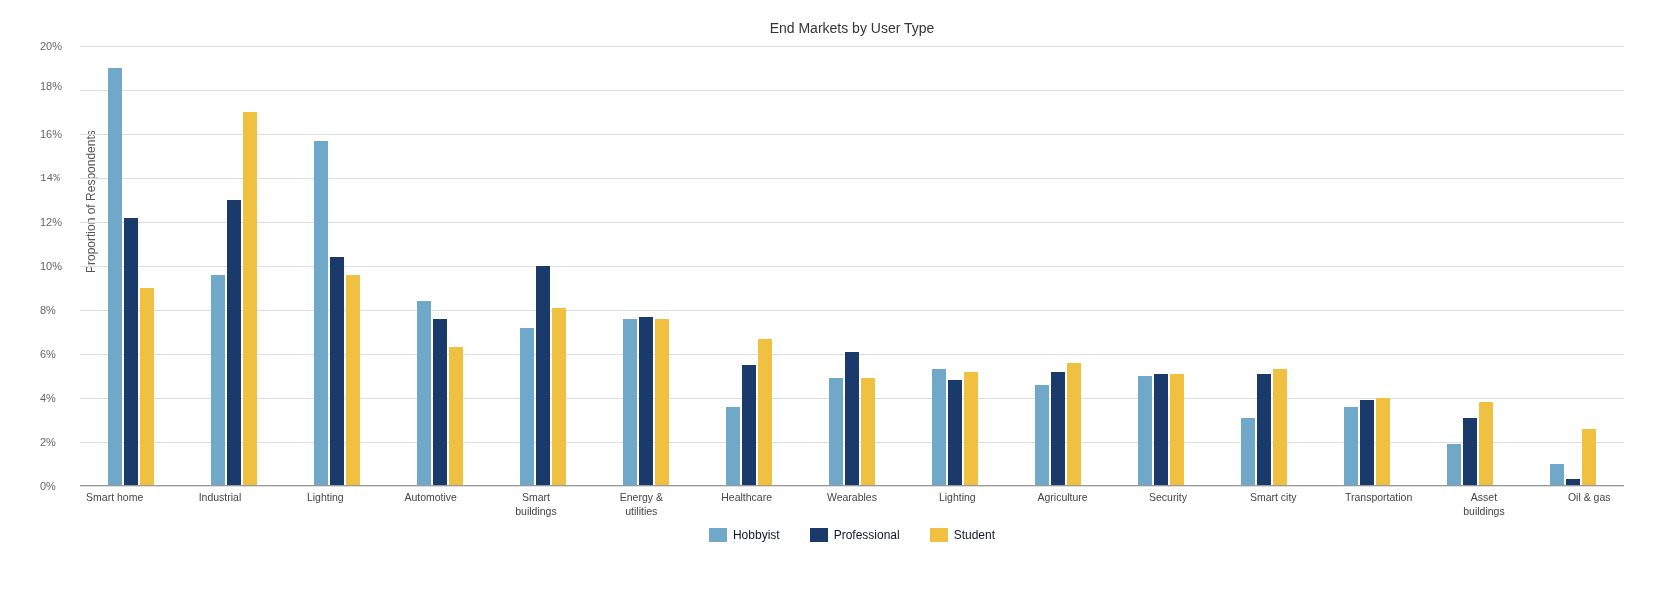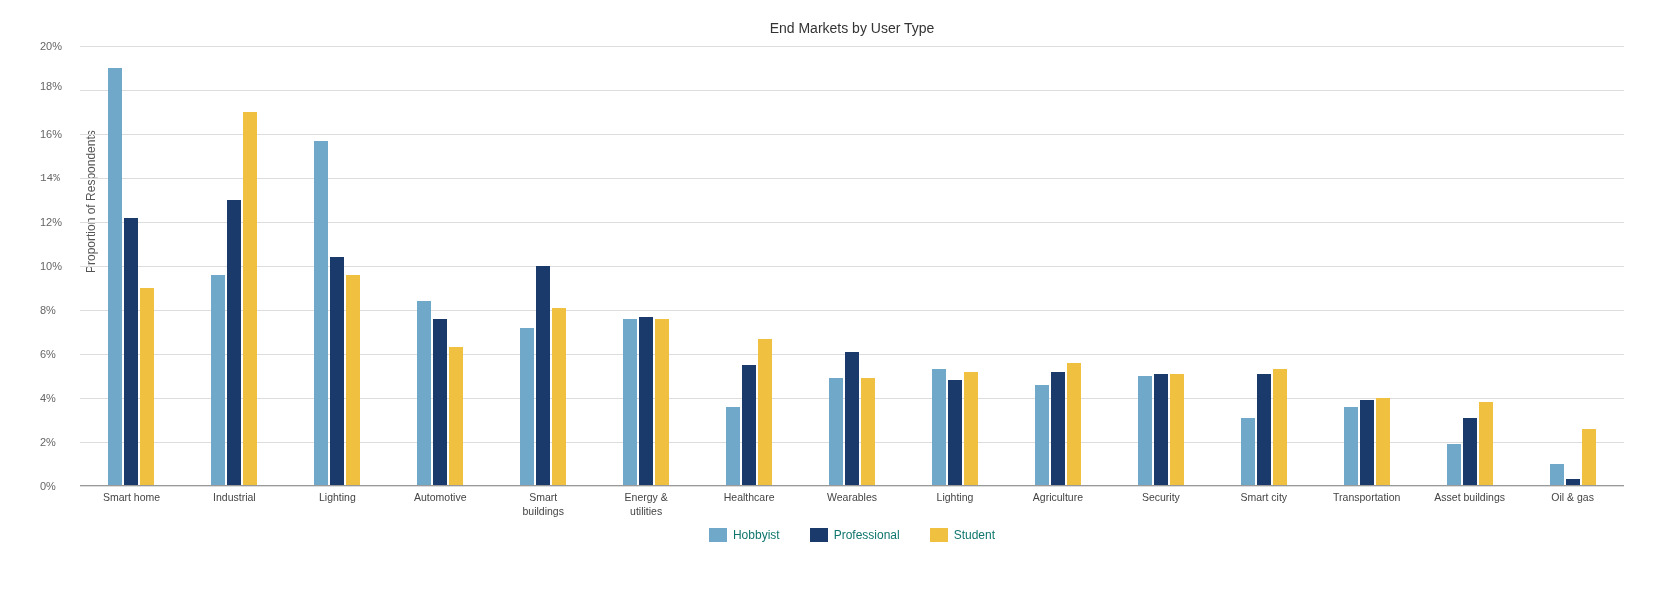--- a/index.html
+++ b/index.html
@@ -71,40 +71,41 @@
     .bar {
       width: 14px;
       margin: 0 1px;
     }
     .bar-hobbyist { background-color: #6fa8c8; }
     .bar-professional { background-color: #1a3a6b; }
     .bar-student { background-color: #f0c040; }
     .x-labels {
       display: flex;
       margin-top: 5px;
+      gap: 36px;
     }
     .x-label {
       flex: 1;
       text-align: center;
       font-size: 10.5px;
       color: #444;
       line-height: 1.3;
     }
     .legend {
       display: flex;
       justify-content: center;
       gap: 30px;
       margin-top: 10px;
     }
     .legend-item {
       display: flex;
       align-items: center;
       gap: 6px;
       font-size: 12px;
-      color: #0f766e;
+      color: #0f172a;
     }
     .legend-color {
       width: 18px;
       height: 14px;
     }
     .x-axis-line {
       position: absolute;
       bottom: 0;
       left: 0; right: 0;
       border-top: 1px solid #999;

